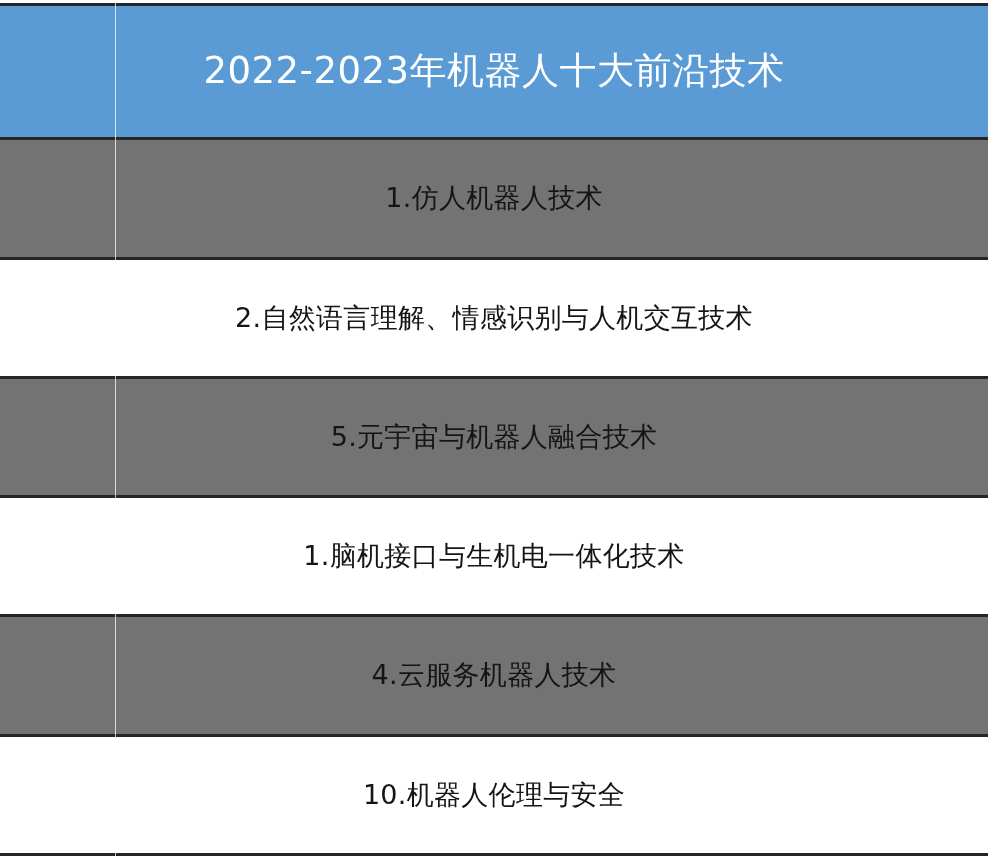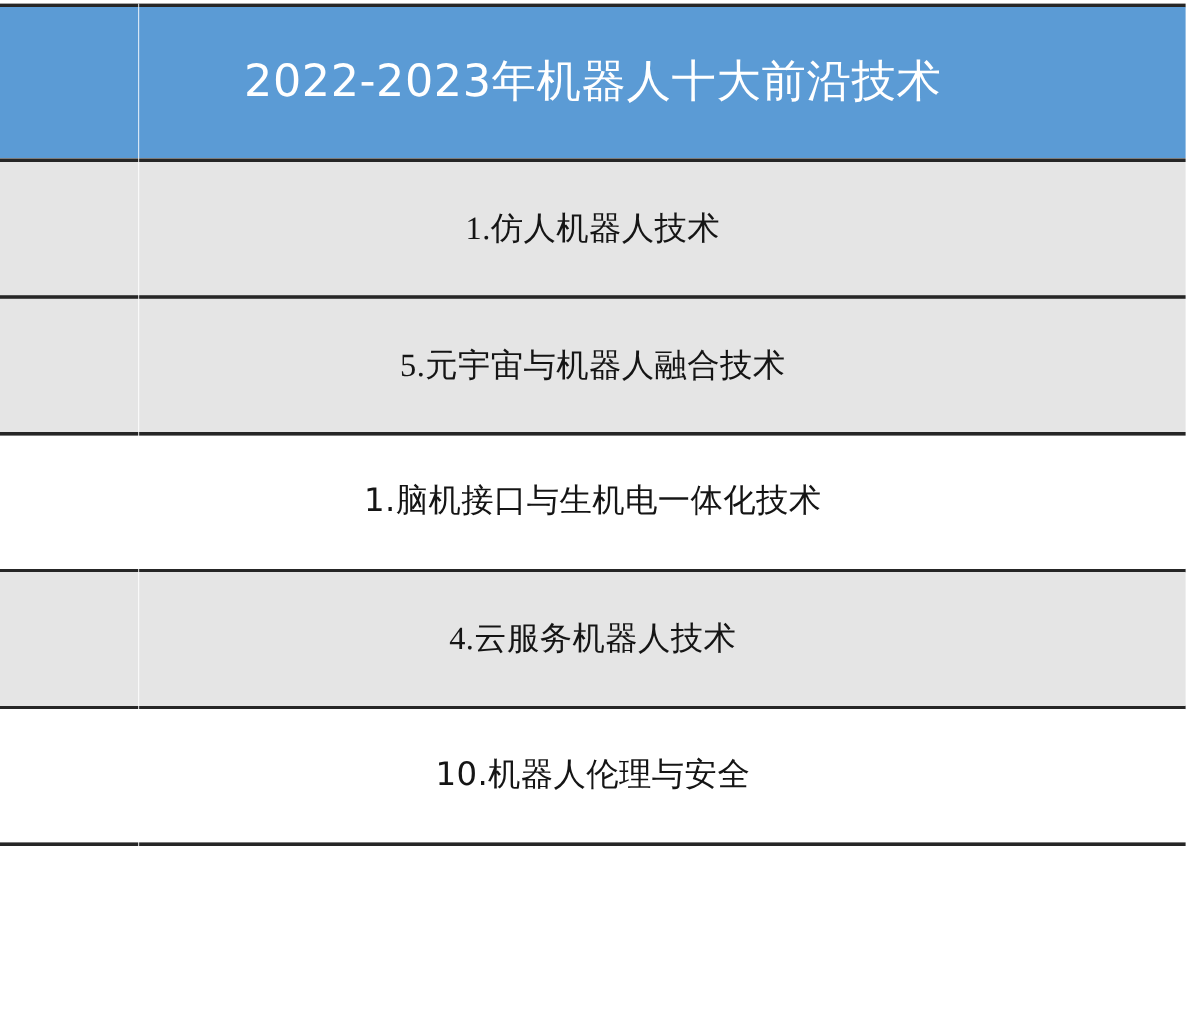--- a/index.html
+++ b/index.html
@@ -20,21 +20,21 @@
     background: #ffffff;
     overflow: hidden;
   }
 
   
   .tech-table {
     position: absolute;
     left: 0px;
     top: 3px;
     width: 988px;
-    height: 702px;
+    height: 853px;
     border-collapse: collapse;
     table-layout: fixed;
   }
 
   .tech-table tr {
     border-top: 3px solid #262626;
     border-bottom: 3px solid #262626;
   }
 
   .tech-table td {
@@ -72,21 +72,21 @@
     height: 76.3px;
   }
   .row-item td {
     color: #151515;
     font-size: 27px;
     line-height: 1.05;
     height: 76.3px;
     letter-spacing: 0.3px;
   }
 
-  .shade-blue td { background: #e5e5e5; font-family: Liberation Serif, serif; }
+  .shade-blue td { background: #737373; }
   .shade-white td { background: #ffffff; }
 
   .cell-text {
     display: block;
     width: 100%;
     text-align: center;
     white-space: nowrap;
   }
 </style>
 </head>
@@ -102,20 +102,25 @@
           <span class="cell-text">2022-2023年机器人十大前沿技术</span>
         </td>
       </tr>
 
       <tr class="row-item shade-blue">
         <td>
           <span class="cell-text">1.仿人机器人技术</span>
         </td>
       </tr>
 
+      <tr class="row-item shade-white">
+        <td>
+          <span class="cell-text">2.自然语言理解、情感识别与人机交互技术</span>
+        </td>
+      </tr>
 
 
 
       <tr class="row-item shade-blue">
         <td>
           <span class="cell-text">5.元宇宙与机器人融合技术</span>
         </td>
       </tr>
 
       <tr class="row-item shade-white">

